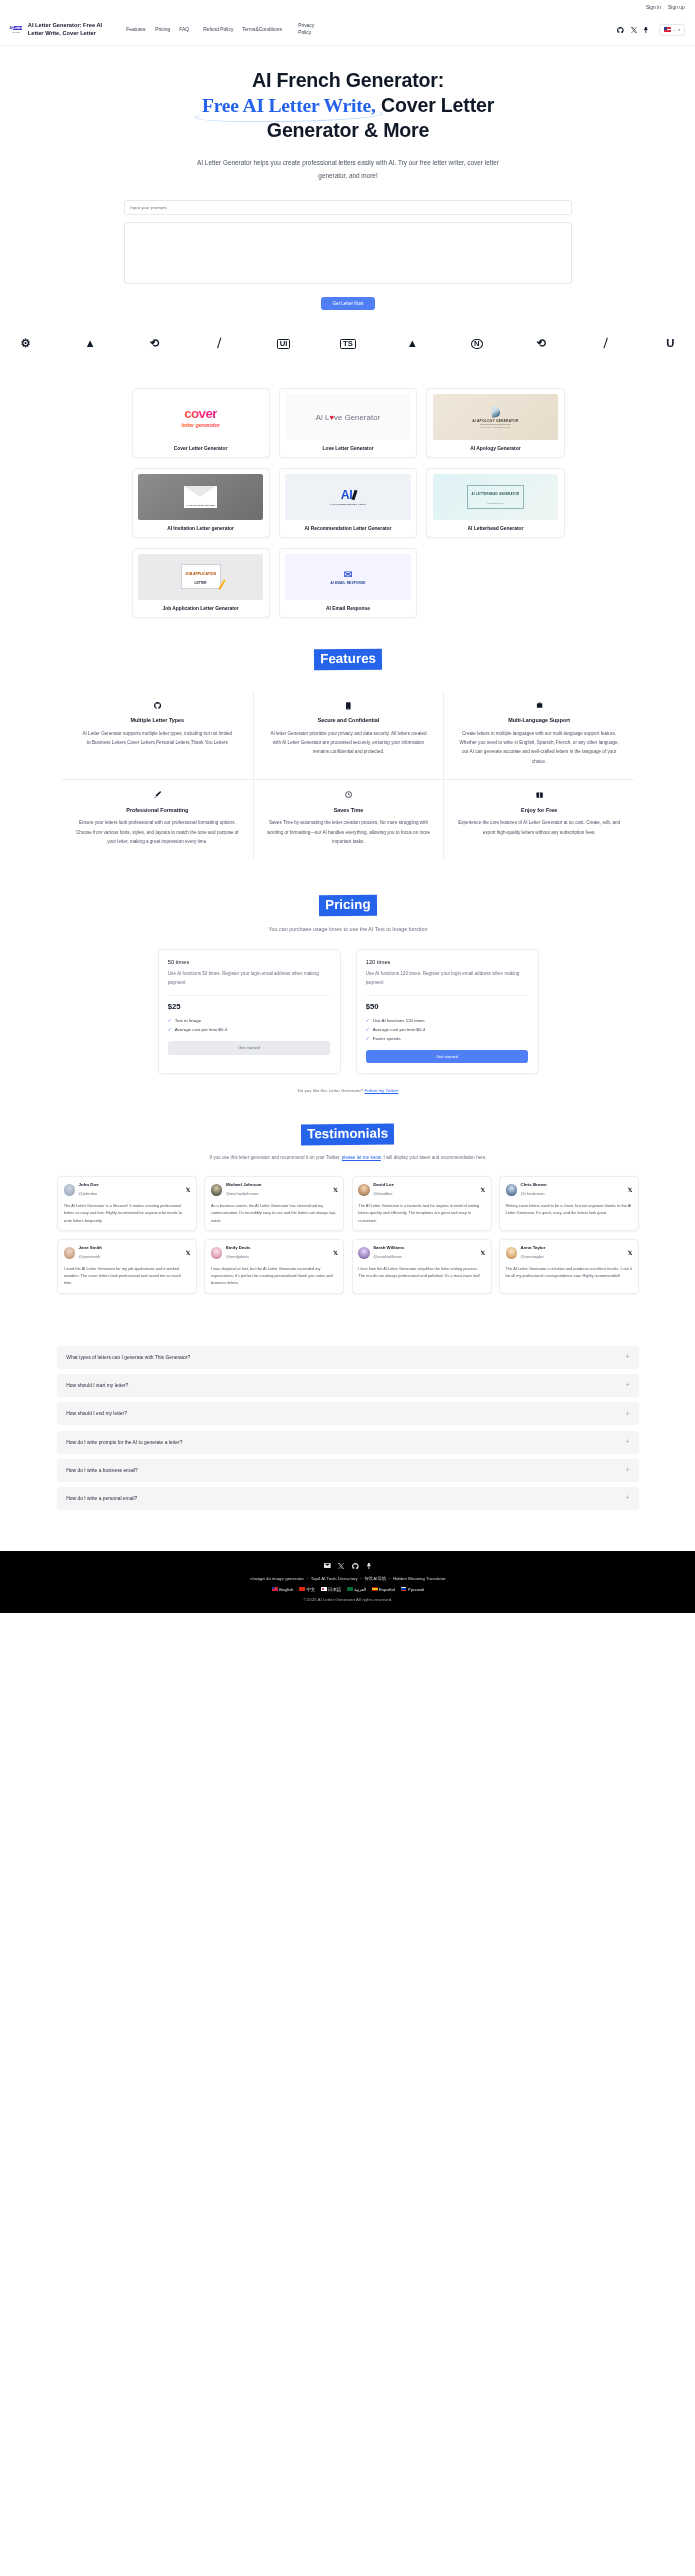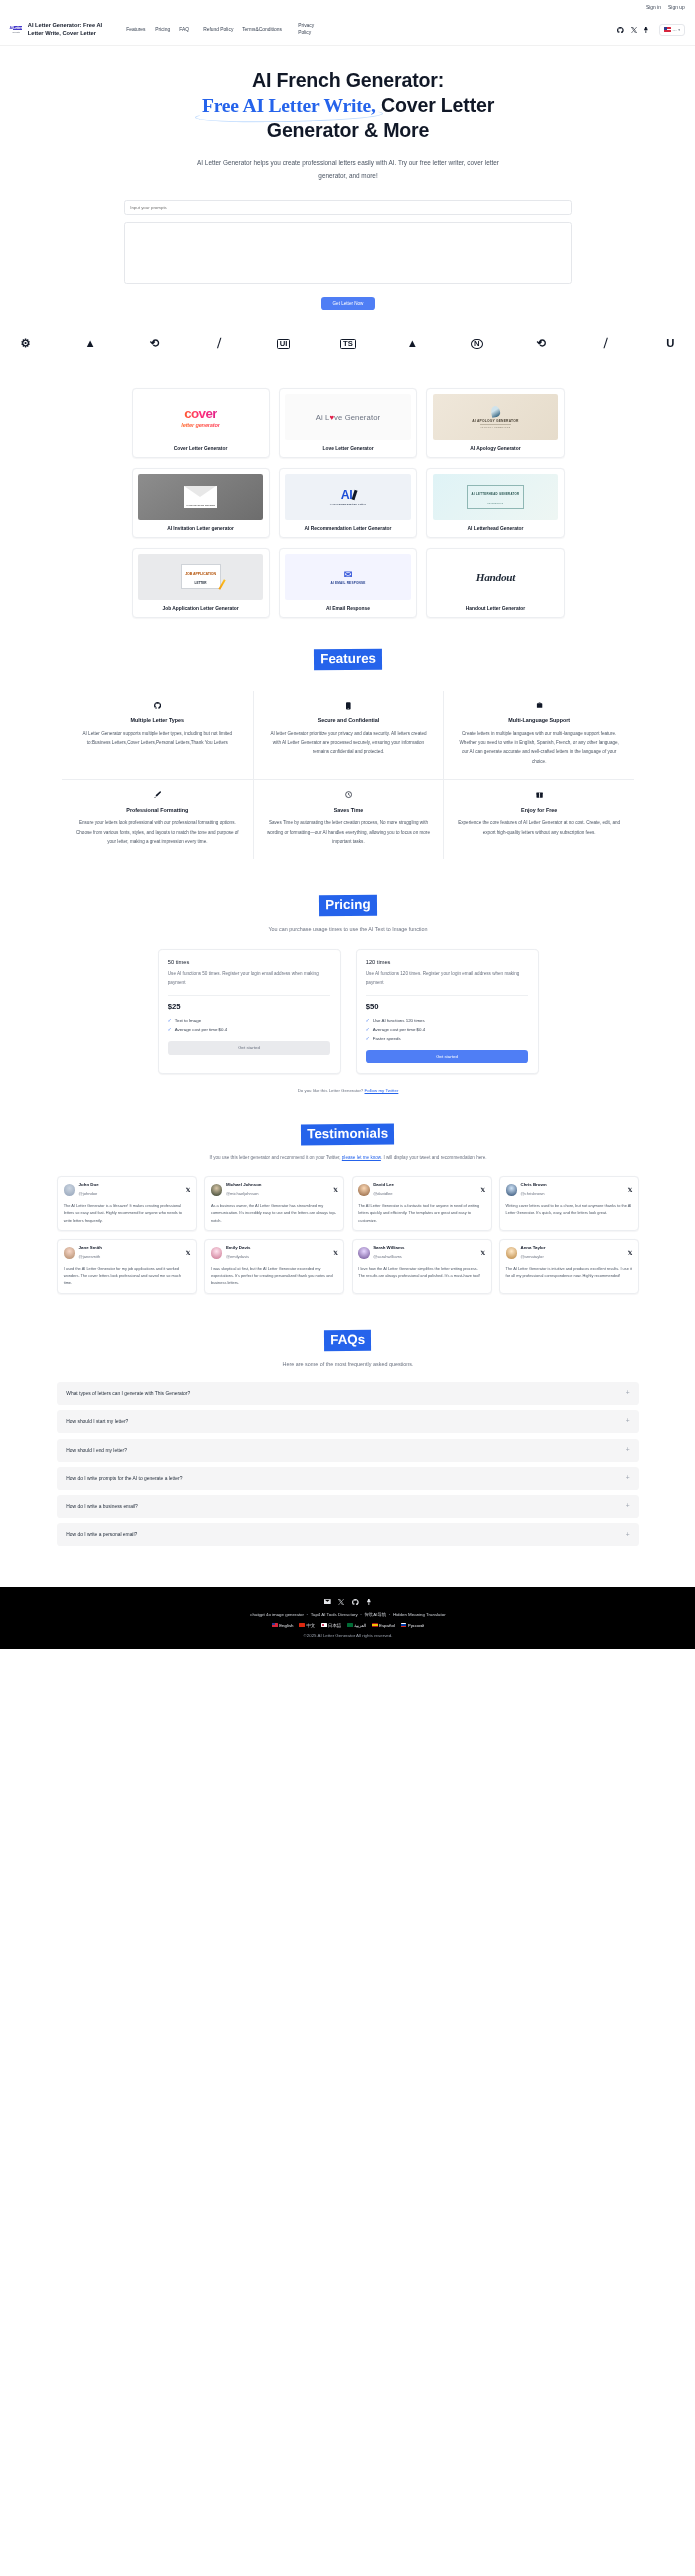--- a/index.html
+++ b/index.html
@@ -491,26 +491,20 @@
     <div class="lcard">
       <div class="lcard-img thumb-email">
         <span style="display:flex;flex-direction:column;align-items:center;gap:1px;">
           <span class="glyph">✉</span>
           <span class="t1">AI EMAIL RESPONSE</span>
         </span>
       </div>
       <div class="lcard-label">AI Email Response</div>
     </div>
 
-    <div class="lcard">
-      <div class="lcard-img thumb-handout">
-        <span class="t1">Handout</span>
-      </div>
-      <div class="lcard-label">Handout Letter Generator</div>
-    </div>
 
   </div>
 </div>
 
 <div class="sec" style="padding-top:31px;">
   <div class="sec-head">
     <span class="hl-box">Features</span>
   </div>
   <div class="feat-grid">
     <div class="feat">
@@ -698,24 +692,20 @@
         <span class="avatar av8"></span>
         <span><span class="tc-name" style="display:block">Anna Taylor</span><span class="tc-handle">@annataylor</span></span>
         <span class="tc-x">𝕏</span>
       </div>
       <div class="tc-body">The AI Letter Generator is intuitive and produces excellent results. I use it for all my professional correspondence now. Highly recommended!</div>
     </div>
   </div>
 </div>
 
 <div class="sec" style="padding-top:36px;">
-  <div class="sec-head">
-    <span class="hl-box">FAQs</span>
-    <div class="sec-sub2">Here are some of the most frequently asked questions.</div>
-  </div>
   <div class="faq-list">
     <div class="faq">
       <span class="faq-q">What types of letters can I generate with This Generator?</span>
       <span class="faq-plus">+</span>
     </div>
     <div class="faq">
       <span class="faq-q">How should I start my letter?</span>
       <span class="faq-plus">+</span>
     </div>
     <div class="faq">

